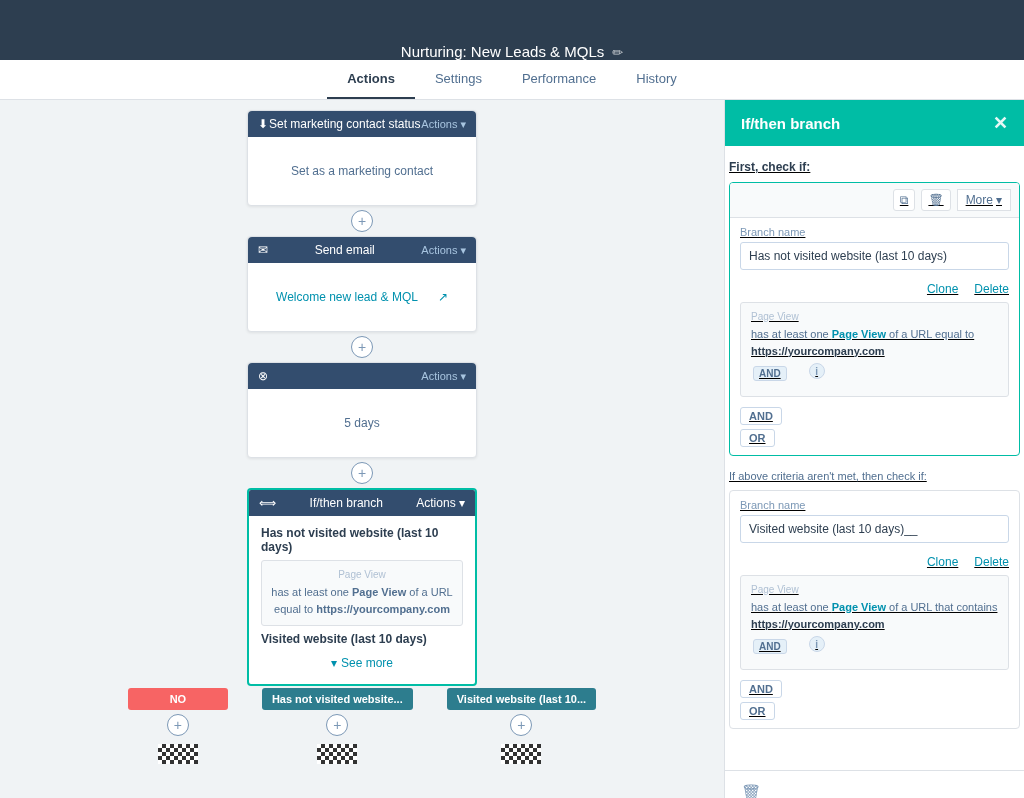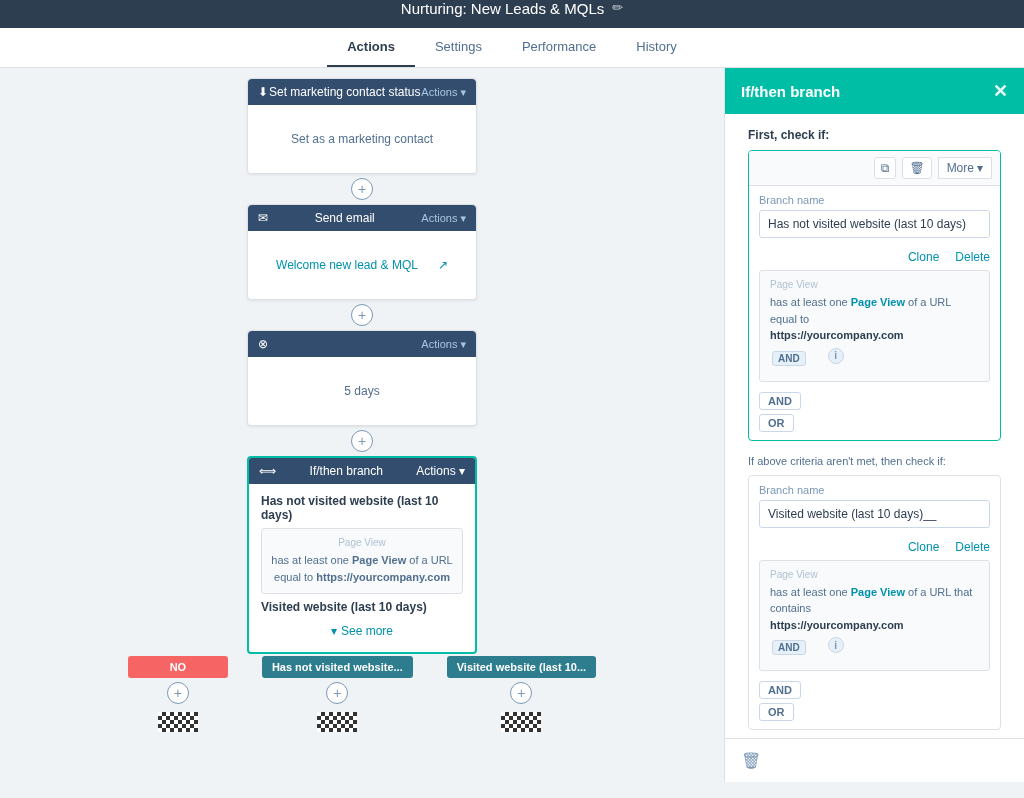--- a/index.html
+++ b/index.html
@@ -2,23 +2,23 @@
 <html><head>
   <meta charset="utf-8">
   <style>
     * { box-sizing: border-box; margin: 0; padding: 0; }
     body { font-family: -apple-system, BlinkMacSystemFont, 'Segoe UI', Helvetica, Arial, sans-serif; font-size: 13px; background: #f0f3f5; overflow: hidden; }
 
     
     .top-bar {
       background: #2d3e50;
       color: #fff;
-      height: 28px;
-      display: flex;
-      align-items: flex-start;
+      height: 60px;
+      display: flex;
+      align-items: flex-end;
       justify-content: center;
       font-size: 15px;
       font-weight: 500;
       gap: 8px;
     }
     .top-bar .edit-icon { font-size: 13px; opacity: 0.7; cursor: pointer; }
 
     
     .nav-tabs {
       background: #fff;
@@ -211,23 +211,24 @@
       font-size: 15px;
       font-weight: 600;
       flex-shrink: 0;
     }
     .panel-close {
       font-size: 18px;
       cursor: pointer;
       opacity: 0.9;
     }
     .panel-body {
-      padding: 14px 23px;
+      padding: 14px 4px;
       overflow-y: auto;
       flex: 1;
+      text-decoration: underline;
     }
     .panel-section-label {
       font-size: 12px;
       font-weight: 600;
       color: #2d3e50;
       margin-bottom: 8px;
     }
     .branch-block {
       border: 1.5px solid #00bda5;
       border-radius: 4px;

